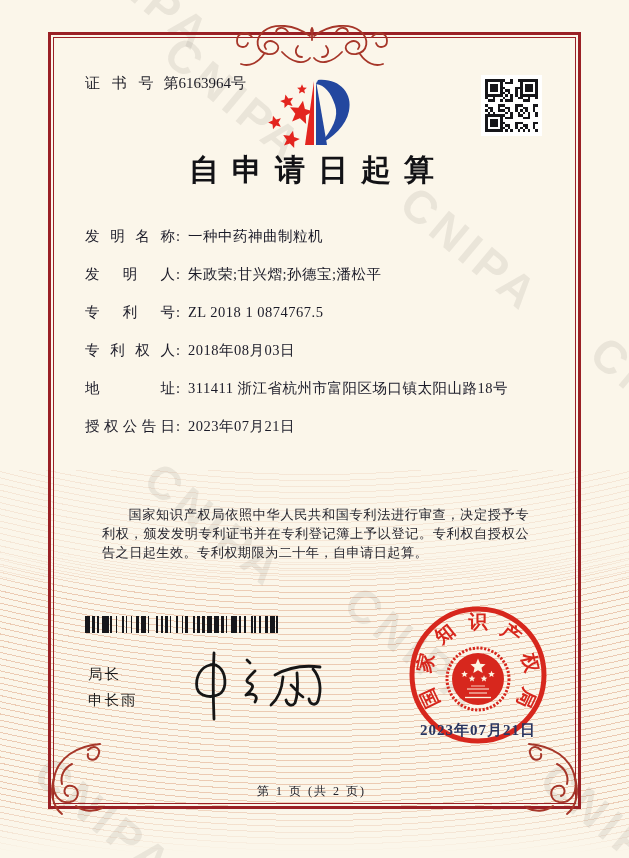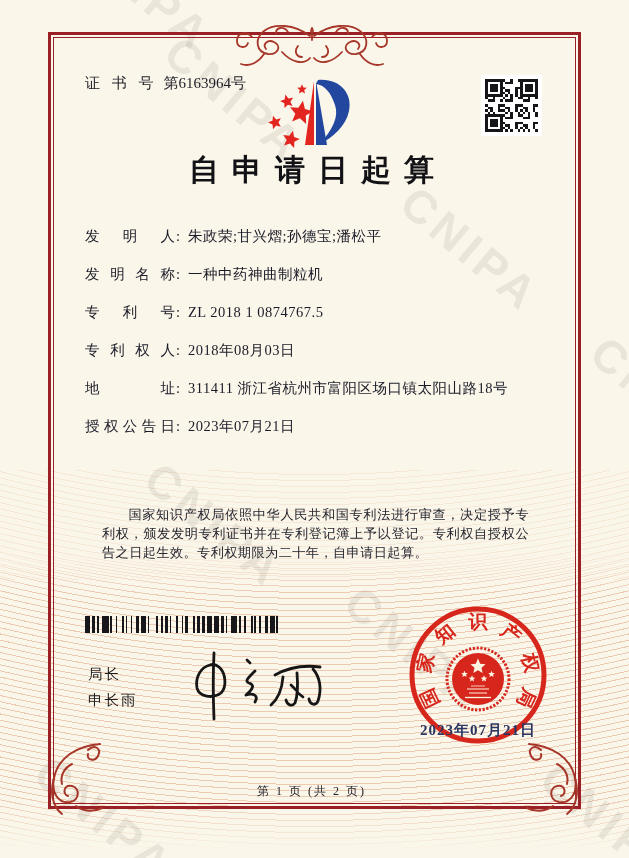--- a/index.html
+++ b/index.html
@@ -601,24 +601,24 @@
       <i class="d"></i>
       <i></i>
       <i></i>
       <i class="d"></i>
     </div>
 
   <div class="title">自申请日起算</div>
 
   <div class="fields">
     <div class="frow">
+      <span class="flabel">发明名称</span><span class="fcolon">:</span><span class="fvalue">一种中药神曲制粒机</span>
+    </div>
+    <div class="frow">
       <span class="flabel">发明人</span><span class="fcolon">:</span><span class="fvalue">朱政荣;甘兴熠;孙德宝;潘松平</span>
-    </div>
-    <div class="frow">
-      <span class="flabel">发明名称</span><span class="fcolon">:</span><span class="fvalue">一种中药神曲制粒机</span>
     </div>
     <div class="frow">
       <span class="flabel">专利号</span><span class="fcolon">:</span><span class="fvalue">ZL 2018 1 0874767.5</span>
     </div>
     <div class="frow">
       <span class="flabel">专利权人</span><span class="fcolon">:</span><span class="fvalue">2018年08月03日</span>
     </div>
     <div class="frow">
       <span class="flabel">地址</span><span class="fcolon">:</span><span class="fvalue">311411 浙江省杭州市富阳区场口镇太阳山路18号</span>
     </div>

